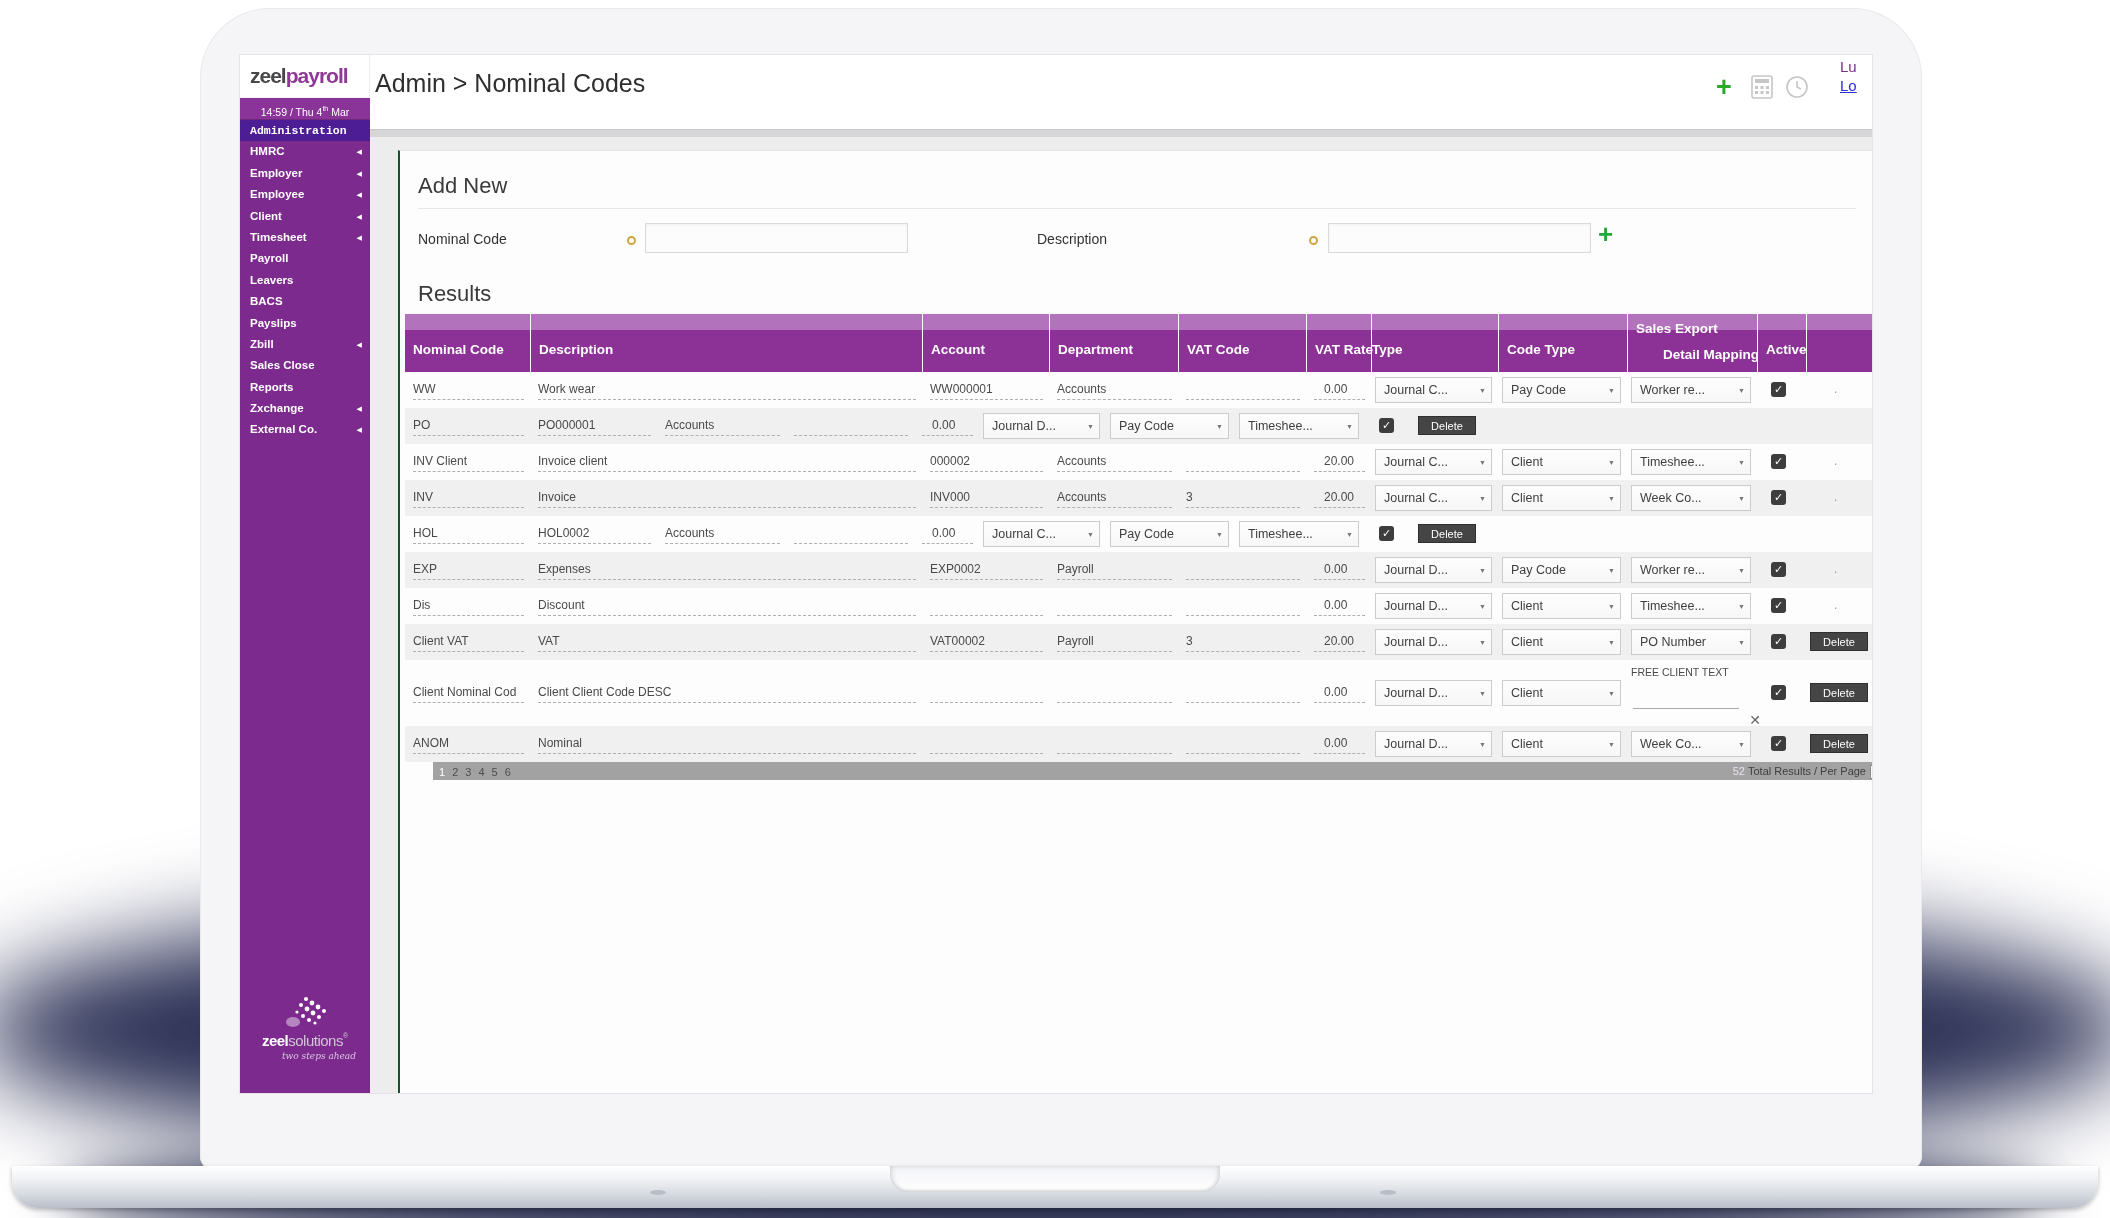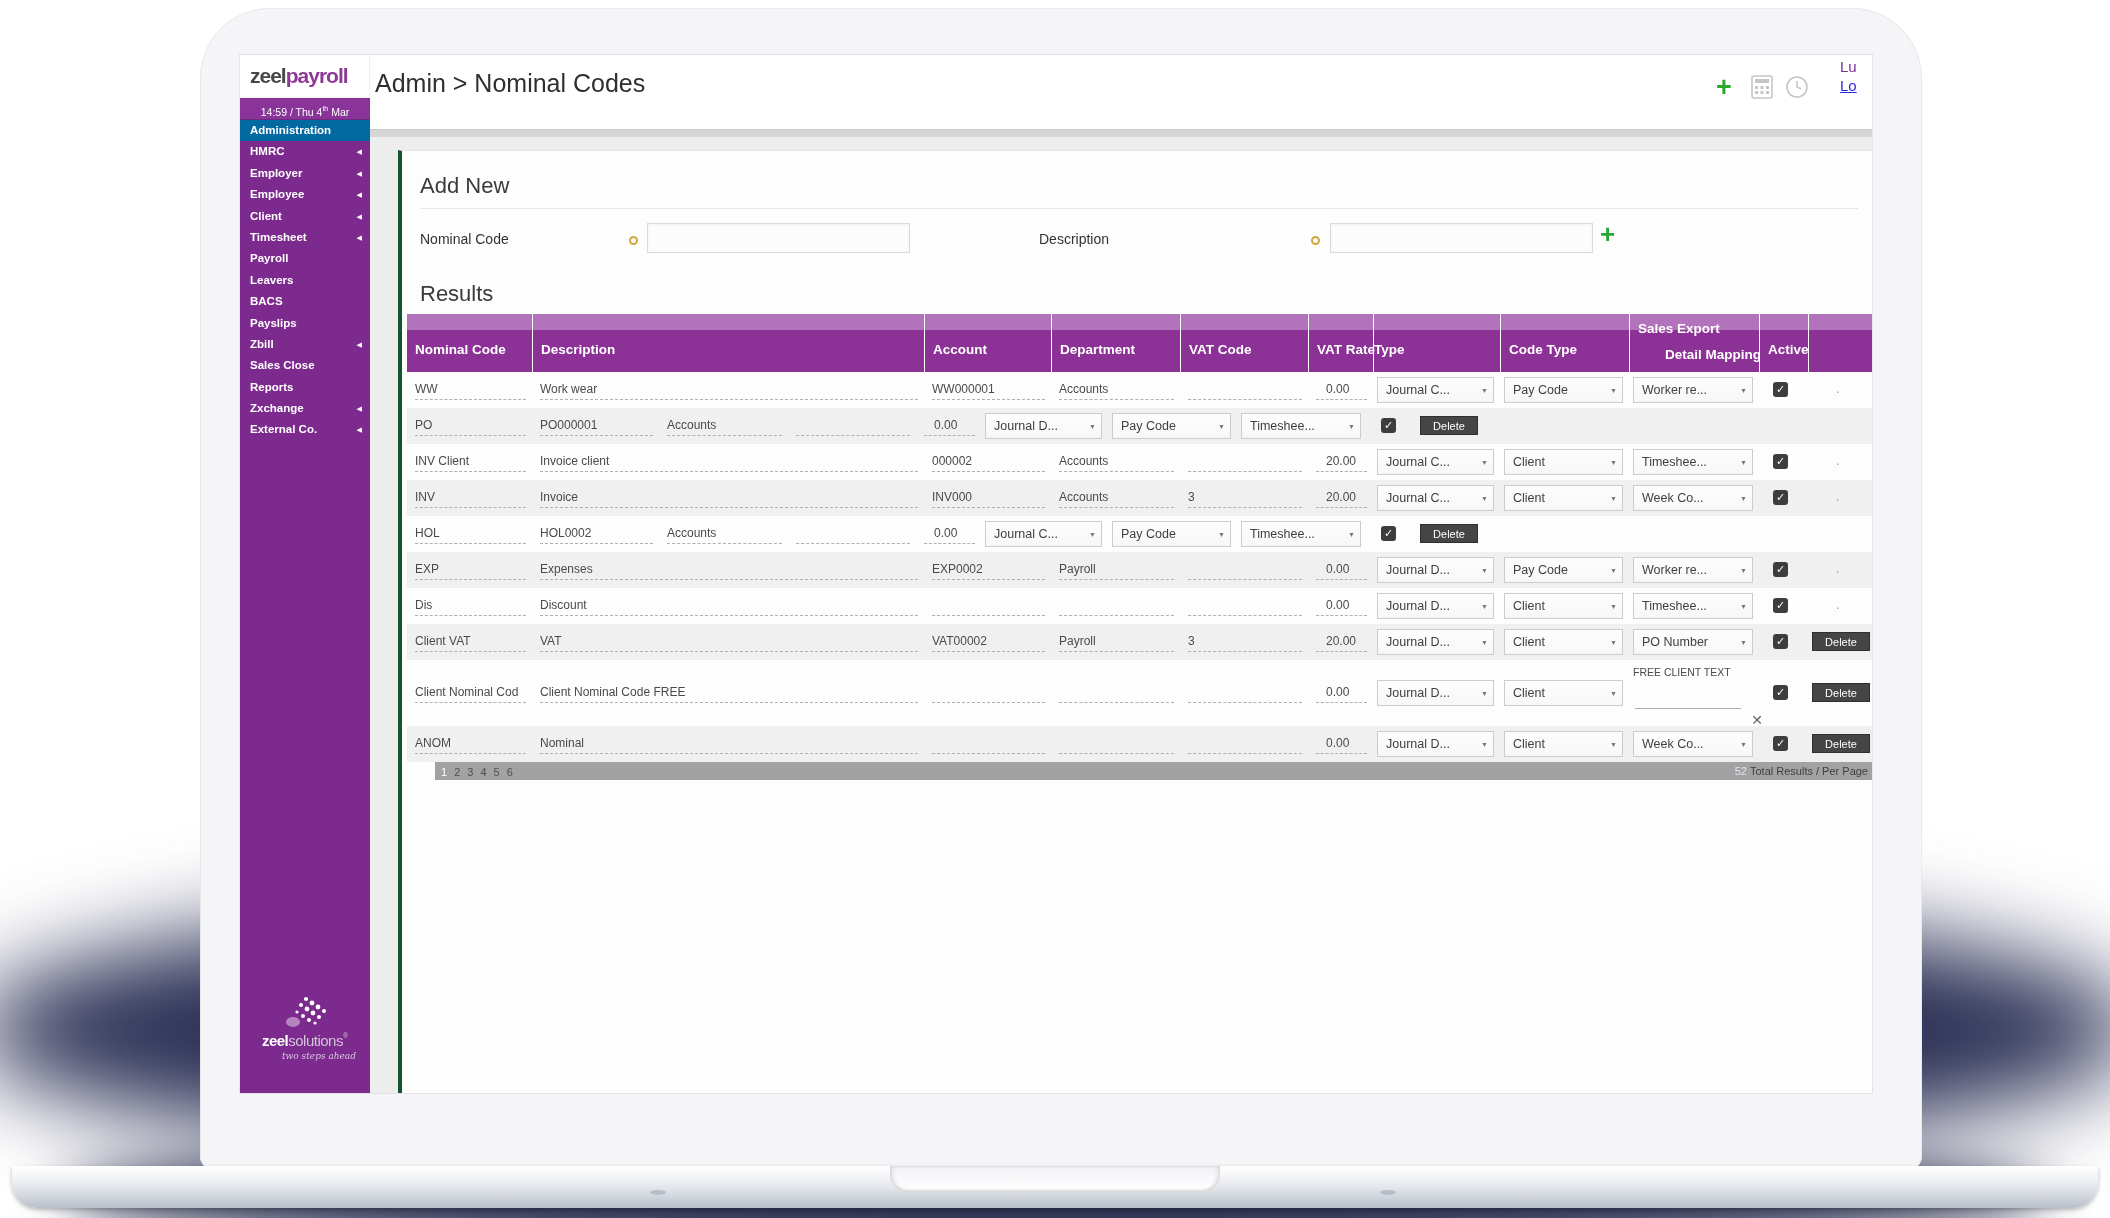--- a/index.html
+++ b/index.html
@@ -46,34 +46,34 @@
   .user-name { display:block; font-size:15px; color:#7b2d8f; line-height:19px; }
   .logout { display:block; font-size:15px; color:#2a2ae0; text-decoration:underline; line-height:19px; }
 
   
   .sidebar { position:absolute; left:0; top:43px; width:130px; bottom:0; background:#7c2a8d; z-index:6; }
   .side-clock { height:22px; background:#8a3399; border-bottom:1px solid rgba(0,0,0,.18);
                 color:#ffffff; font-size:10.5px; text-align:center; line-height:22px; }
   .side-clock sup { font-size:7px; }
   .side-item { position:relative; height:21.4px; line-height:21.4px; padding-left:10px;
                color:#ffffff; font-size:11.5px; font-weight:bold; cursor:default; }
-  .side-item.active { background:#0369a1; }
+  .side-item.active { background:#4c1d95;font-family:Liberation Mono, monospace; }
   .side-arrow { position:absolute; right:8px; top:0; font-size:7px; }
   .side-footer { position:absolute; bottom:32px; left:0; width:130px; text-align:center; }
   .swirl { display:block; margin:0 auto 2px auto; }
   .fl-zeel { font-size:15px; font-weight:bold; color:#ffffff; letter-spacing:-0.5px; }
   .fl-sol { font-size:15px; font-weight:300; color:#cfc6d6; letter-spacing:-0.5px; }
   .fl-reg { font-size:7px; color:#cfc6d6; vertical-align:top; }
   .fl-tag { font-family:"DejaVu Serif",serif; font-style:italic; font-size:9px; color:#d9c8e2; margin-top:1px; padding-left:28px; }
 
   
   .content { position:absolute; left:130px; top:75px; right:0; bottom:0; background:#ededee; }
   .content-topstrip { position:absolute; left:0; top:0; right:0; height:7px; background:#d6d6d8; }
   .card { position:absolute; left:28px; top:20px; right:0; bottom:0; background:#fdfdfd;
-          border-left:4px solid #14532d; border-top:1px solid #e4e4e4; }
+          border-left:2px solid #14532d; border-top:1px solid #e4e4e4; }
 
   .sec-title { position:absolute; left:18px; font-size:22px; color:#3a3a3a; }
   .t-addnew { top:22px; } .t-results { top:130px; }
   .sec-rule { position:absolute; left:18px; width:1438px; border-top:1px solid #e6e6e6; }
   .r-addnew { top:57px; } .r-results { top:163px; }
 
   .fld-label { position:absolute; font-size:14px; color:#333333; top:80px; }
   .l-nc { left:18px; } .l-desc { left:637px; }
   .req { position:absolute; top:85px; width:9px; height:9px; border:2.5px solid #d2a63e; border-radius:50%; background:transparent; }
   .req-nc { left:227px; } .req-desc { left:909px; }
@@ -622,21 +622,21 @@
                 </div>
                 <div class="td c10">
                   <button class="del-btn">Delete</button>
                 </div>
               </div>
               <div class="trow tall">
                 <div class="td c0">
                   <div class="uline">Client Nominal Cod</div>
                 </div>
                 <div class="td c1">
-                  <div class="uline">Client Nominal Code FREE</div>
+                  <div class="uline">Client Client Code DESC</div>
                 </div>
                 <div class="td c2">
                   <div class="uline"></div>
                 </div>
                 <div class="td c3">
                   <div class="uline"></div>
                 </div>
                 <div class="td c4">
                   <div class="uline"></div>
                 </div>

